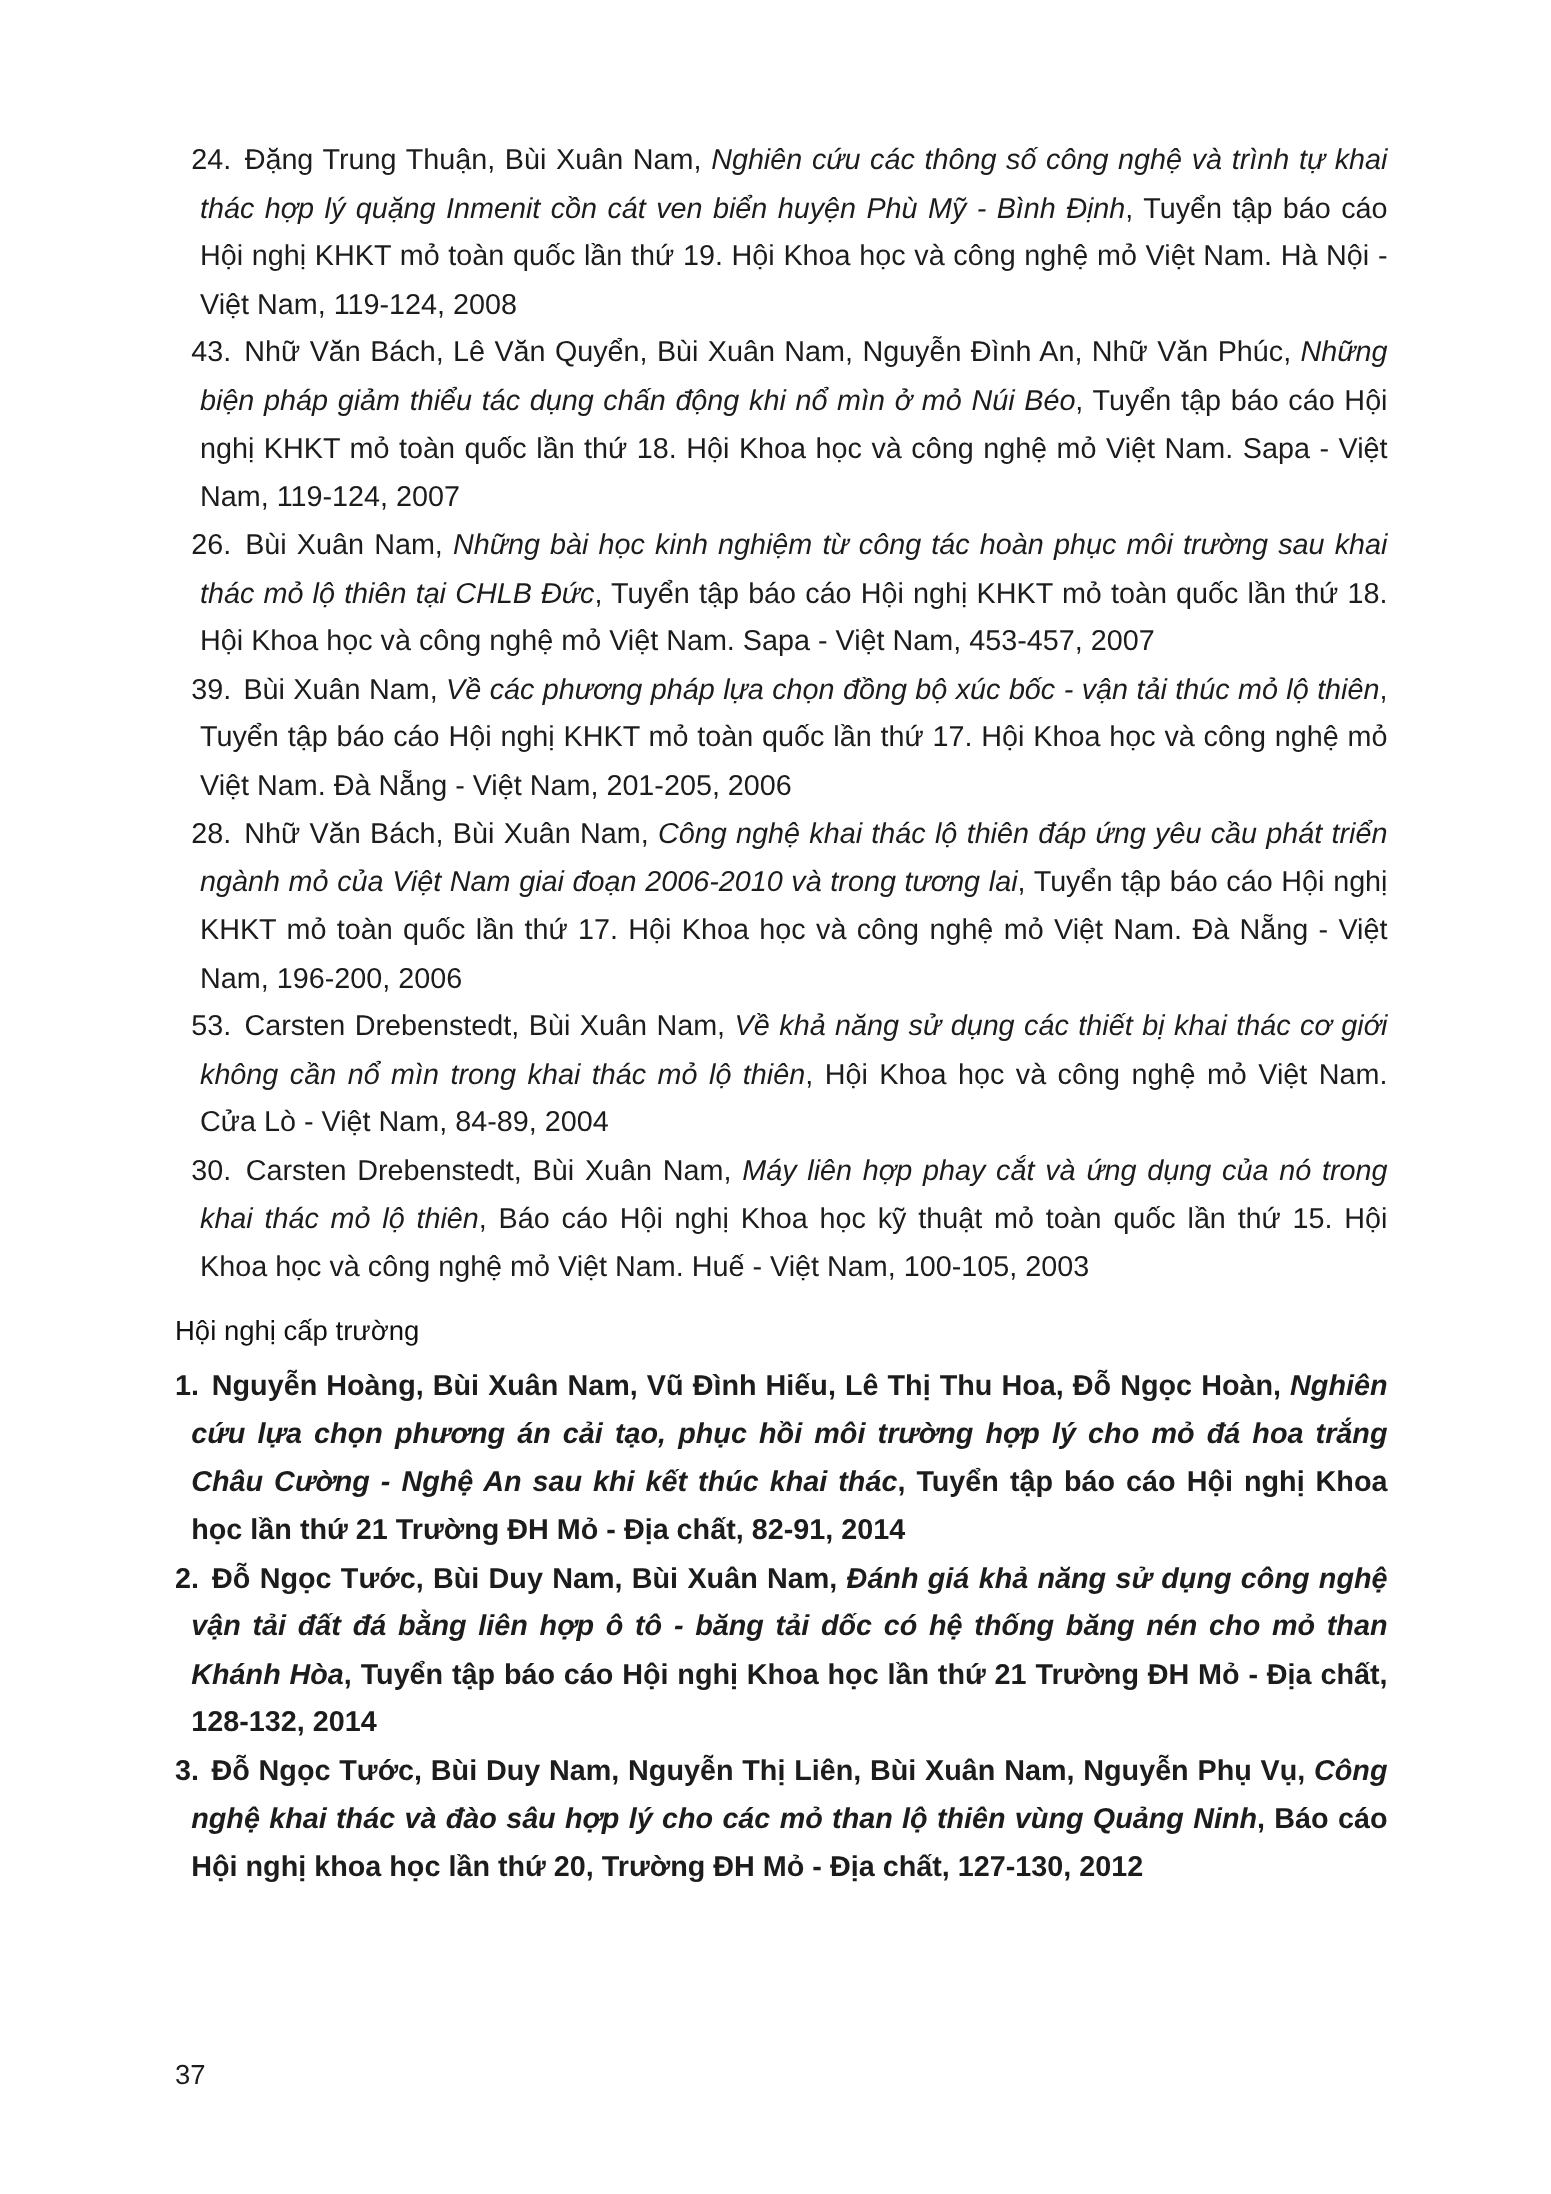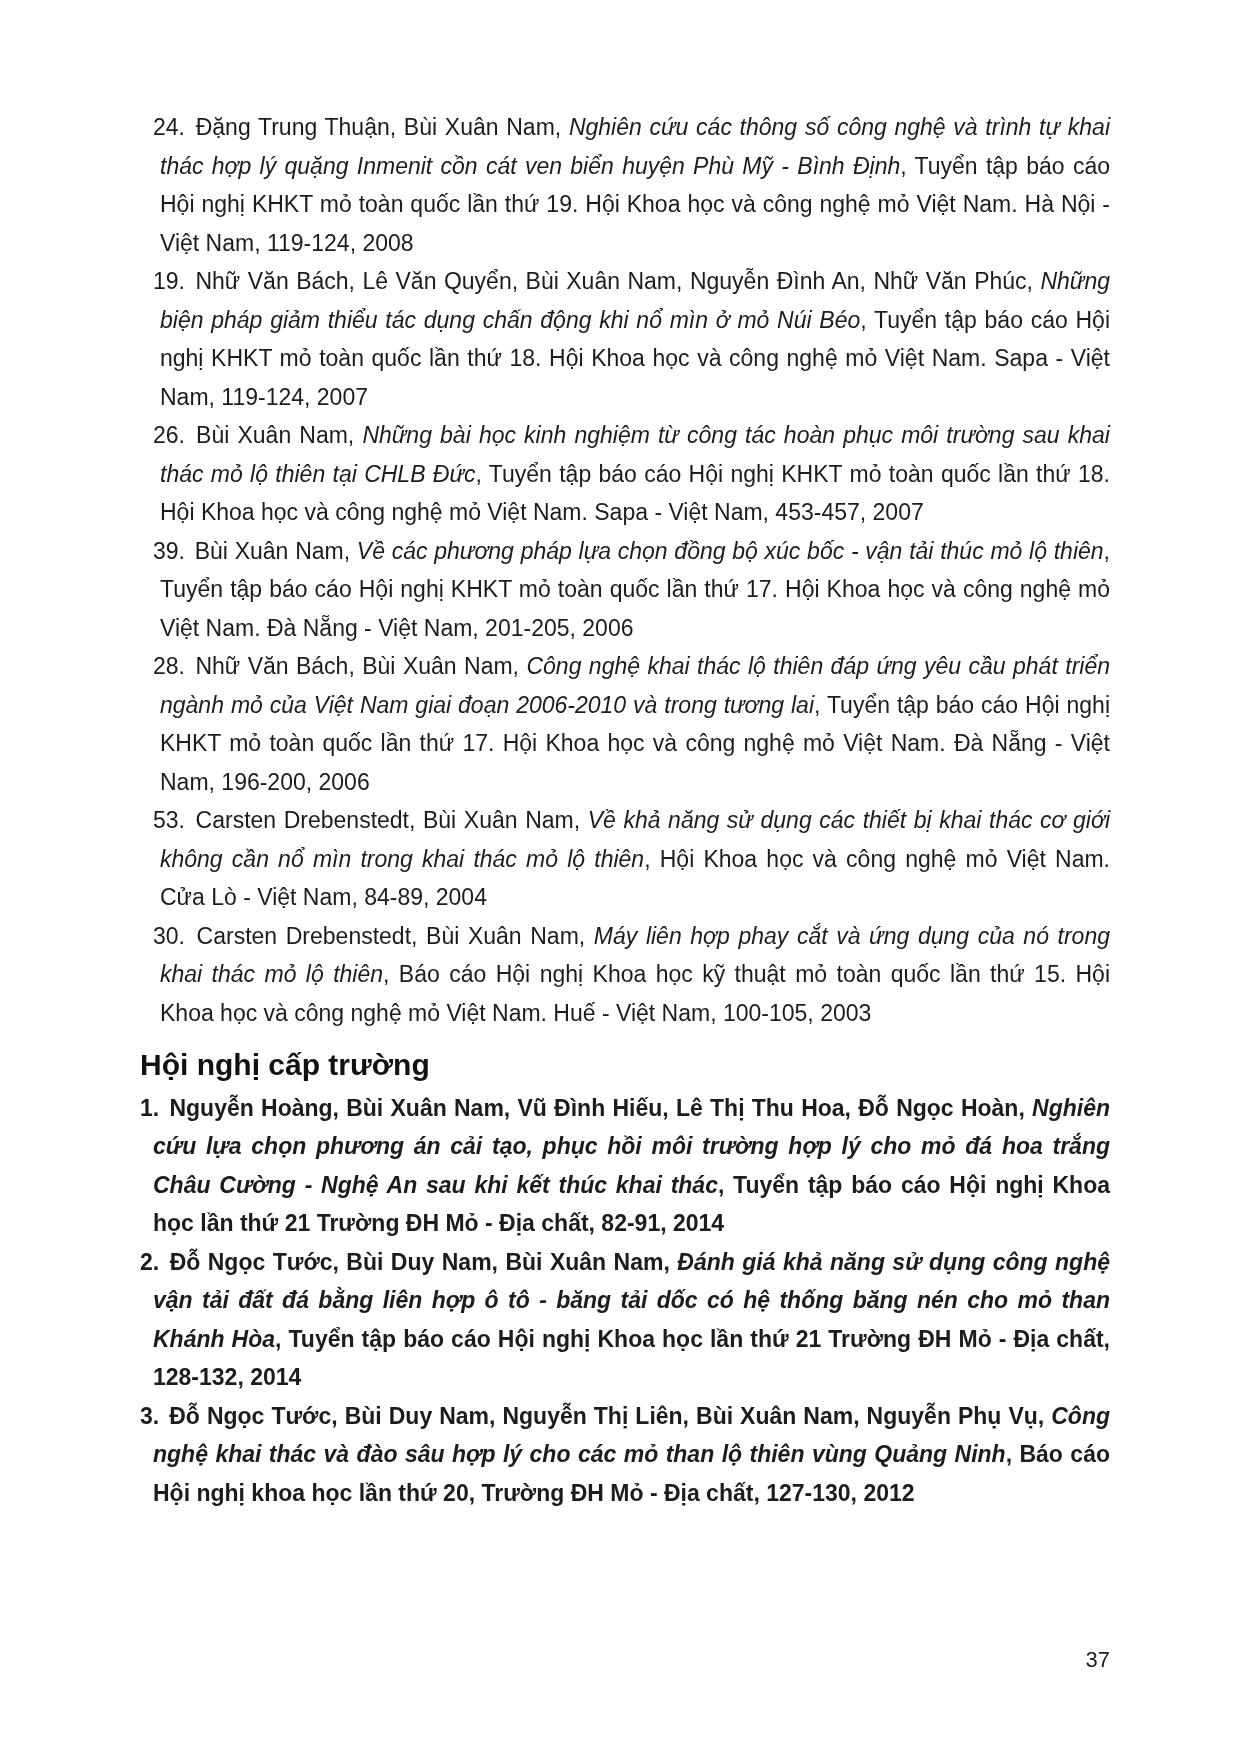--- a/index.html
+++ b/index.html
@@ -38,46 +38,46 @@
     text-indent: -13px;
     font-weight: bold;
   }
   .ref .num {
     margin-right: 3px;
   }
   .italic {
     font-style: italic;
   }
   .section-heading {
-    font-weight: 700;
-    font-size: 30px;
+    font-weight: 400;
+    font-size: 22px;
     line-height: 38.5px;
     margin: 14px 0 4px 0;
     color: #111111;
   }
   .page-number {
     position: absolute;
     left: 140px;
     top: 1645px;
     width: 970px;
-    text-align: right;
+    text-align: left;
     font-size: 22px;
     line-height: 30px;
     color: #1c1c1c;
   }
 </style>
 </head>
 <body>
 
 <div class="page">
   <div class="content">
 
     <div class="list-national" id="list-national">
         <p class="ref"><span class="num">24. </span><span class="">Đặng Trung Thuận, Bùi Xuân Nam, </span><span class="italic">Nghiên cứu các thông số công nghệ và trình tự khai thác hợp lý quặng Inmenit cồn cát ven biển huyện Phù Mỹ - Bình Định</span><span class="">, Tuyển tập báo cáo Hội nghị KHKT mỏ toàn quốc lần thứ 19. Hội Khoa học và công nghệ mỏ Việt Nam. Hà Nội - Việt Nam, 119-124, 2008</span></p>
-        <p class="ref"><span class="num">19. </span><span class="">Nhữ Văn Bách, Lê Văn Quyển, Bùi Xuân Nam, Nguyễn Đình An, Nhữ Văn Phúc, </span><span class="italic">Những biện pháp giảm thiểu tác dụng chấn động khi nổ mìn ở mỏ Núi Béo</span><span class="">, Tuyển tập báo cáo Hội nghị KHKT mỏ toàn quốc lần thứ 18. Hội Khoa học và công nghệ mỏ Việt Nam. Sapa - Việt Nam, 119-124, 2007</span></p>
+        <p class="ref"><span class="num">43. </span><span class="">Nhữ Văn Bách, Lê Văn Quyển, Bùi Xuân Nam, Nguyễn Đình An, Nhữ Văn Phúc, </span><span class="italic">Những biện pháp giảm thiểu tác dụng chấn động khi nổ mìn ở mỏ Núi Béo</span><span class="">, Tuyển tập báo cáo Hội nghị KHKT mỏ toàn quốc lần thứ 18. Hội Khoa học và công nghệ mỏ Việt Nam. Sapa - Việt Nam, 119-124, 2007</span></p>
         <p class="ref"><span class="num">26. </span><span class="">Bùi Xuân Nam, </span><span class="italic">Những bài học kinh nghiệm từ công tác hoàn phục môi trường sau khai thác mỏ lộ thiên tại CHLB Đức</span><span class="">, Tuyển tập báo cáo Hội nghị KHKT mỏ toàn quốc lần thứ 18. Hội Khoa học và công nghệ mỏ Việt Nam. Sapa - Việt Nam, 453-457, 2007</span></p>
         <p class="ref"><span class="num">39. </span><span class="">Bùi Xuân Nam, </span><span class="italic">Về các phương pháp lựa chọn đồng bộ xúc bốc - vận tải thúc mỏ lộ thiên</span><span class="">, Tuyển tập báo cáo Hội nghị KHKT mỏ toàn quốc lần thứ 17. Hội Khoa học và công nghệ mỏ Việt Nam. Đà Nẵng - Việt Nam, 201-205, 2006</span></p>
         <p class="ref"><span class="num">28. </span><span class="">Nhữ Văn Bách, Bùi Xuân Nam, </span><span class="italic">Công nghệ khai thác lộ thiên đáp ứng yêu cầu phát triển ngành mỏ của Việt Nam giai đoạn 2006-2010 và trong tương lai</span><span class="">, Tuyển tập báo cáo Hội nghị KHKT mỏ toàn quốc lần thứ 17. Hội Khoa học và công nghệ mỏ Việt Nam. Đà Nẵng - Việt Nam, 196-200, 2006</span></p>
         <p class="ref"><span class="num">53. </span><span class="">Carsten Drebenstedt, Bùi Xuân Nam, </span><span class="italic">Về khả năng sử dụng các thiết bị khai thác cơ giới không cần nổ mìn trong khai thác mỏ lộ thiên</span><span class="">, Hội Khoa học và công nghệ mỏ Việt Nam. Cửa Lò - Việt Nam, 84-89, 2004</span></p>
         <p class="ref"><span class="num">30. </span><span class="">Carsten Drebenstedt, Bùi Xuân Nam, </span><span class="italic">Máy liên hợp phay cắt và ứng dụng của nó trong khai thác mỏ lộ thiên</span><span class="">, Báo cáo Hội nghị Khoa học kỹ thuật mỏ toàn quốc lần thứ 15. Hội Khoa học và công nghệ mỏ Việt Nam. Huế - Việt Nam, 100-105, 2003</span></p>
       </div>
 
     <div class="section-heading">Hội nghị cấp trường</div>
 
     <div class="list-univ" id="list-univ">

